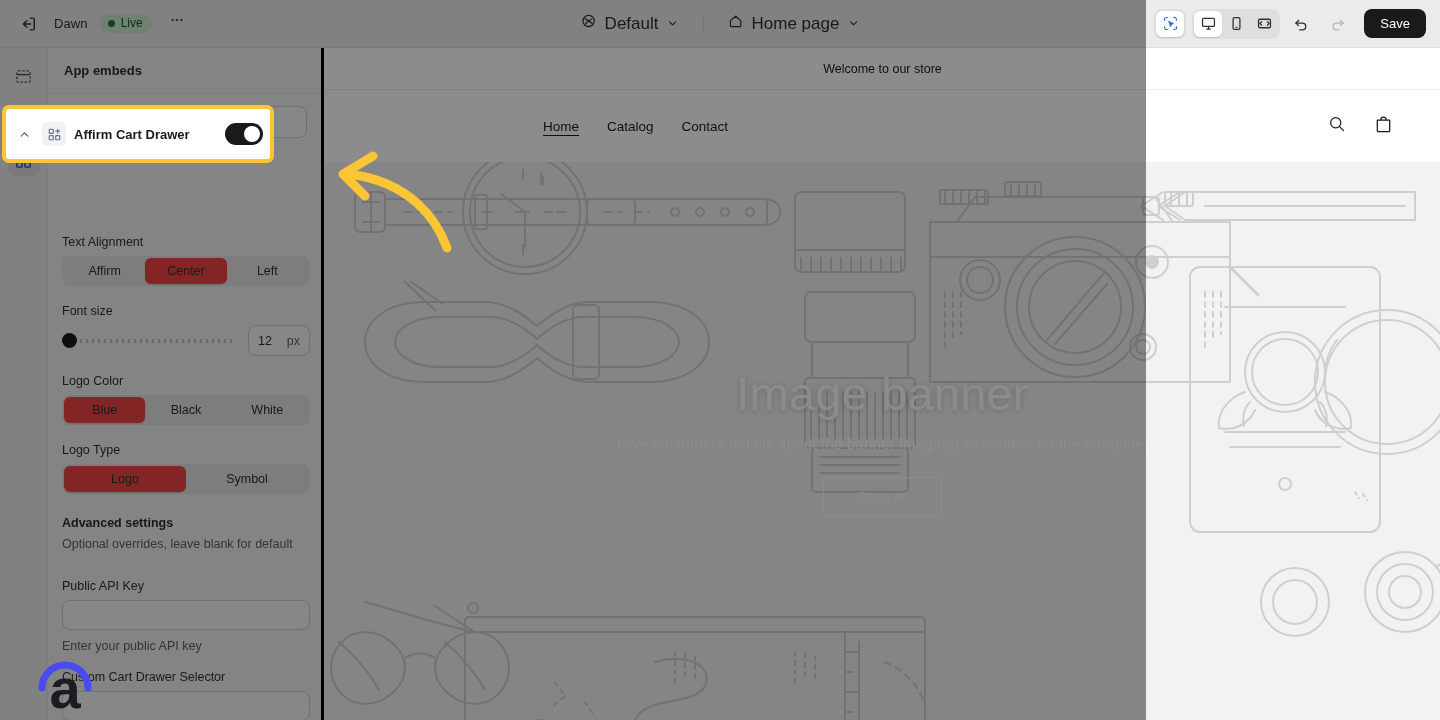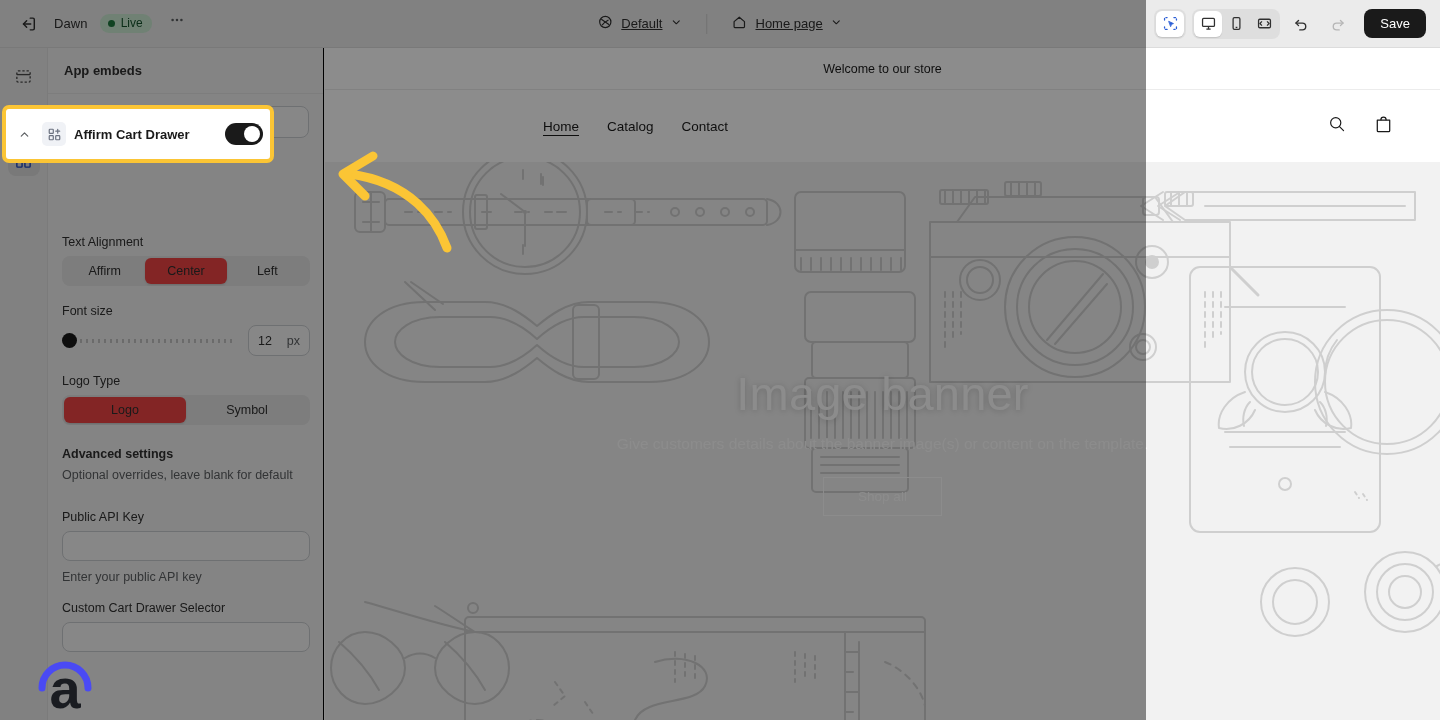--- a/index.html
+++ b/index.html
@@ -45,21 +45,21 @@
     display:flex; align-items:center; justify-content:center; font-size: 17px; letter-spacing:1px;
     line-height: 8px; padding-bottom: 7px;
   }
 
   .tb-center {
     position: absolute; left: 50%; transform: translateX(-50%);
     display: flex; align-items: center; gap: 0px;
   }
   .tb-chip {
     display: flex; align-items: center; gap: 8px;
-    padding: 5px 10px; border-radius: 8px; font-size: 13px; color: #303030; text-decoration: underline;
+    padding: 5px 10px; border-radius: 8px; font-size: 17px; color: #303030;
   }
   .tb-sep { width: 1px; height: 20px; background: #cfcfcf; margin: 0 14px; }
   .chev { display:inline-block; }
 
   .tb-right {
     position: absolute; right: 14px; display: flex; align-items: center; gap: 6px;
   }
   .seg-group {
     display: flex; align-items: center; background: #dedede;
     border-radius: 8px; padding: 2px;
@@ -88,21 +88,21 @@
   }
   .rail-btn {
     width: 32px; height: 32px; border-radius: 8px;
     display:flex; align-items:center; justify-content:center; color:#4a4a4a;
   }
   .rail-btn.active { background:#dcdcdc; color:#1f49bf; }
 
   
   .sidebar {
     position: absolute; top: 48px; left: 48px; width: 276px; height: 672px;
-    background: #f1f1f1; border-right: 1px solid #000000;
+    background: #f1f1f1; border-right: 3px solid #000000;
     z-index: 7; overflow: hidden;
   }
   .sb-header {
     height: 46px; display:flex; align-items:center; padding: 0 16px;
     font-size: 13px; font-weight: 600; color:#303030;
     border-bottom: 1px solid #e3e3e3;
   }
   .sb-search-wrap { padding: 12px 14px 10px 14px; }
   .sb-search {
     height: 32px; border: 1px solid #c9cccf; border-radius: 8px;
@@ -389,20 +389,28 @@
             <div class="track"></div>
             <div class="knob"></div>
           </div>
           <div class="num-box">
             <span>12</span>
             <span class="unit">px</span>
           </div>
         </div>
       </div>
 
+      <div class="group">
+        <div class="field-label">Logo Color</div>
+        <div class="segmented">
+          <div class="opt sel">Blue</div>
+          <div class="opt">Black</div>
+          <div class="opt">White</div>
+        </div>
+      </div>
 
       <div class="group">
         <div class="field-label">Logo Type</div>
         <div class="segmented">
           <div class="opt sel">Logo</div>
           <div class="opt">Symbol</div>
         </div>
       </div>
 
       <div class="group" style="margin-top:22px;">

